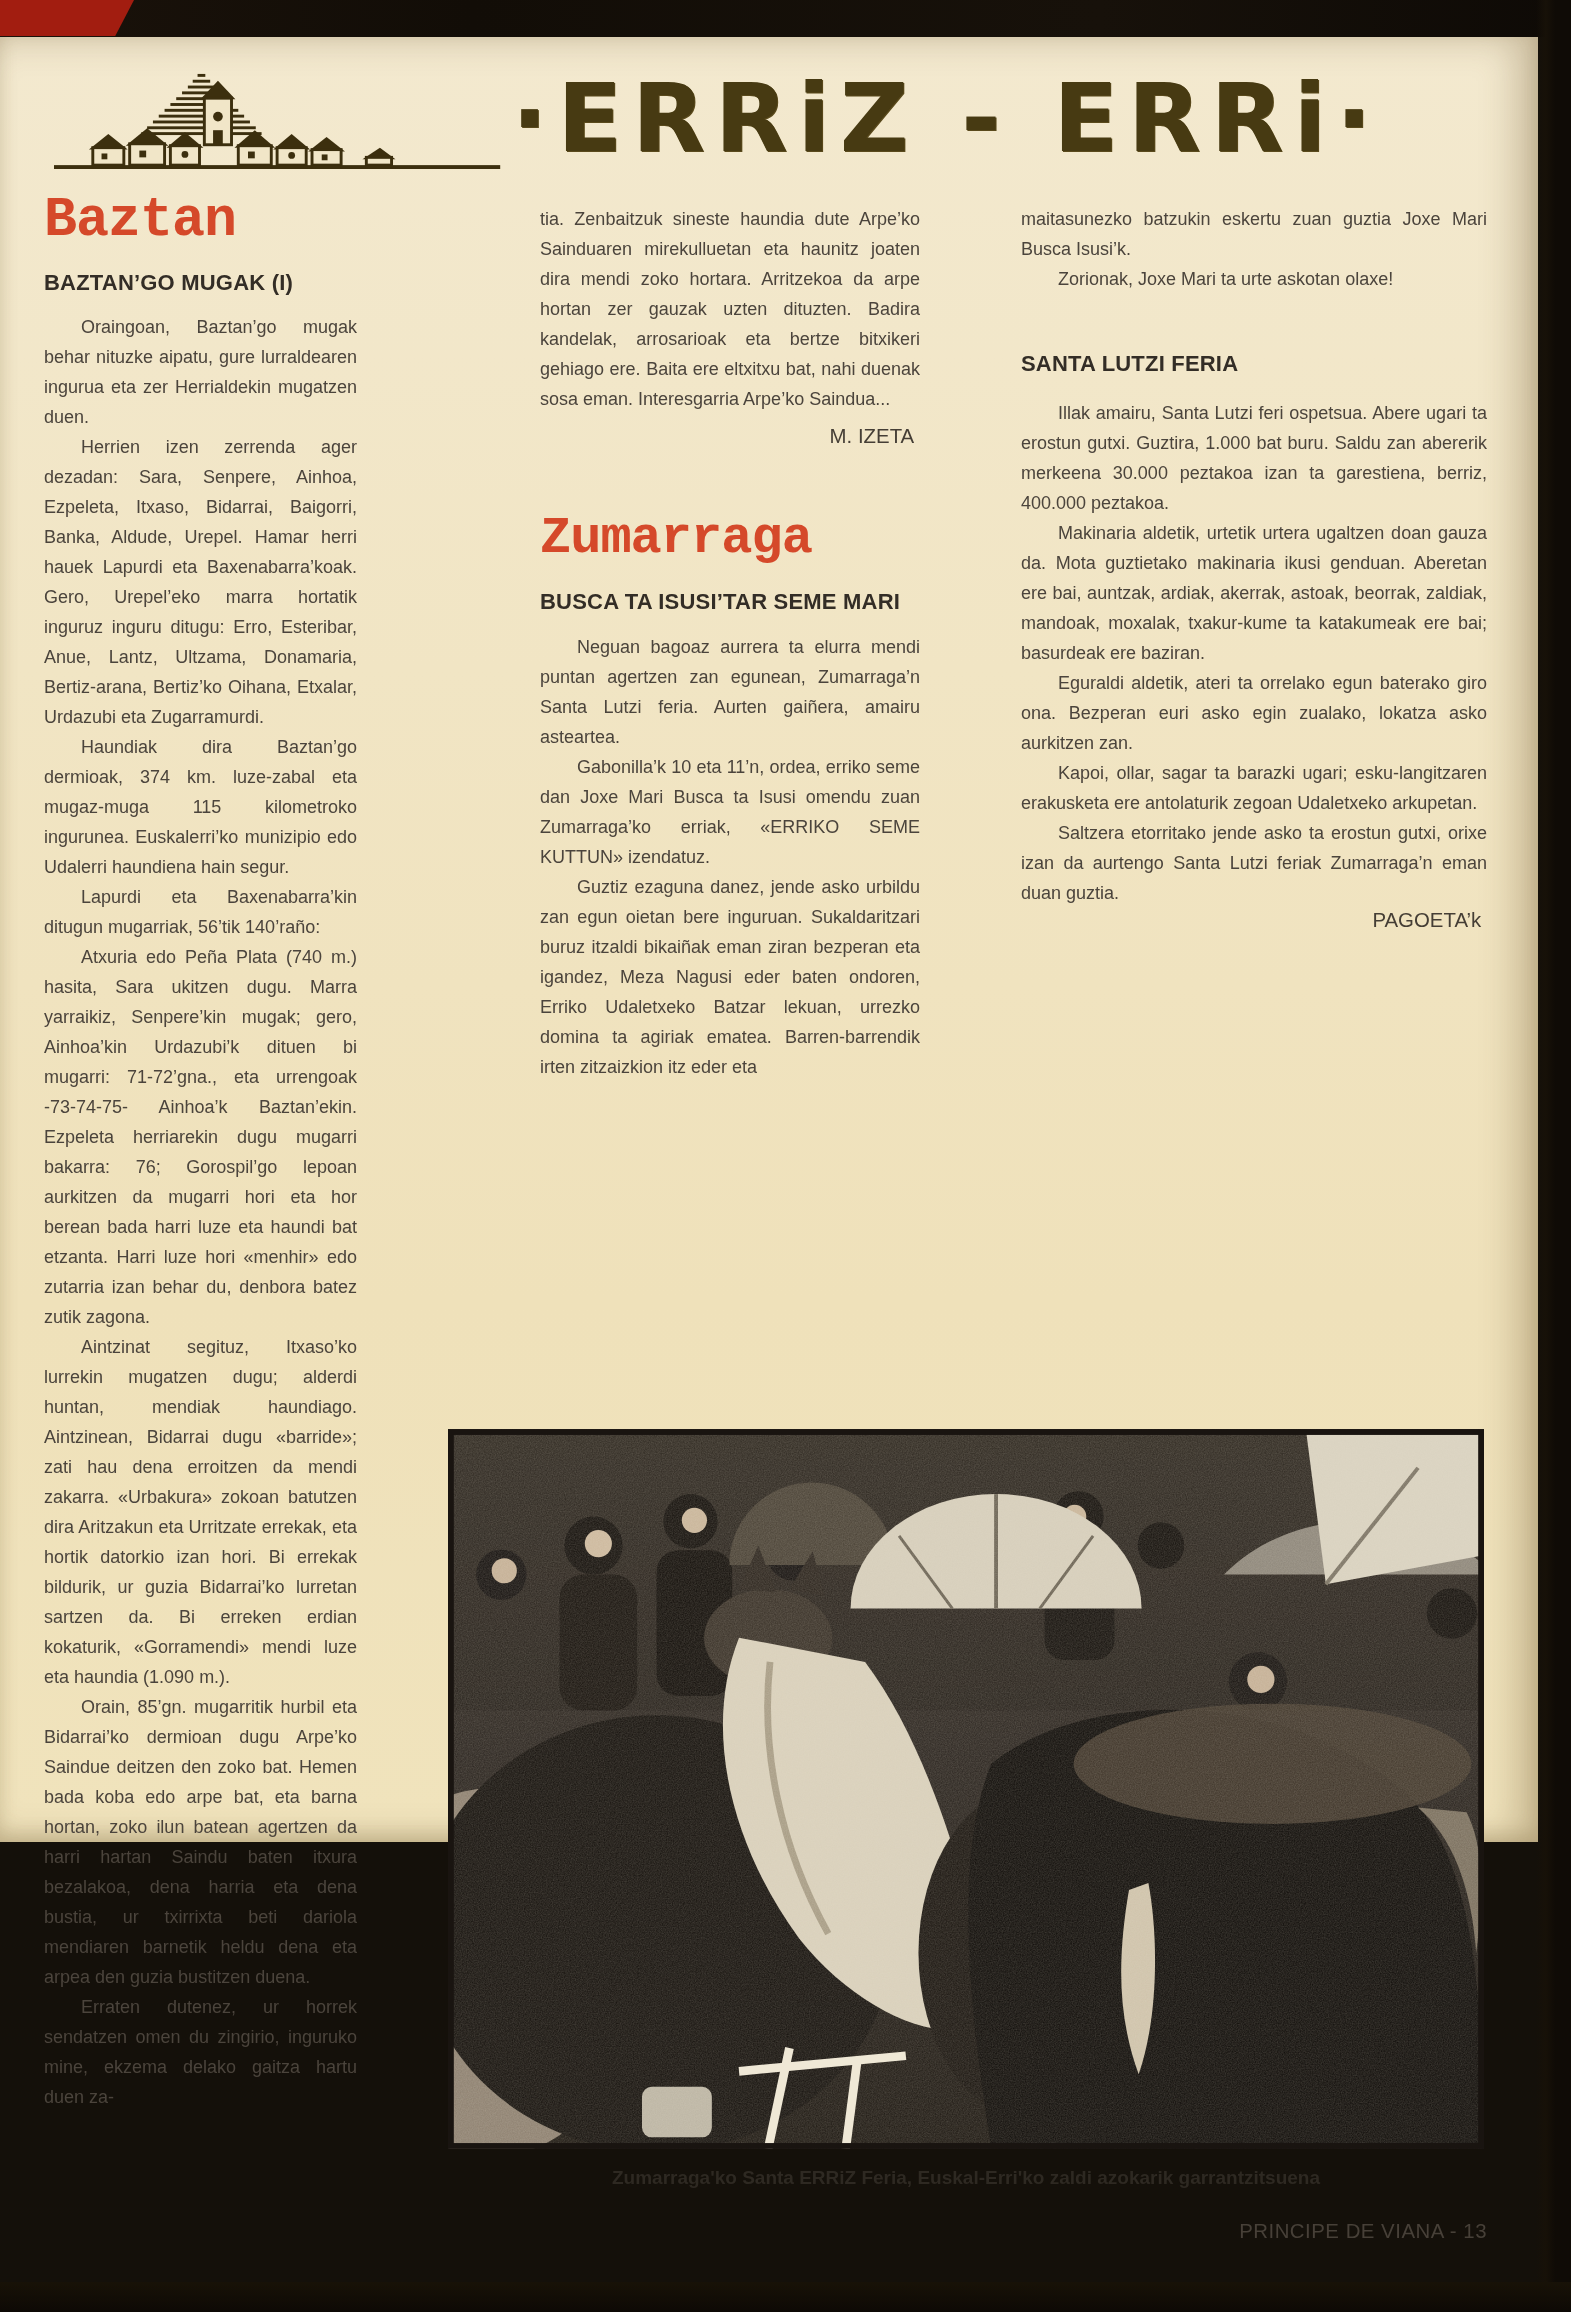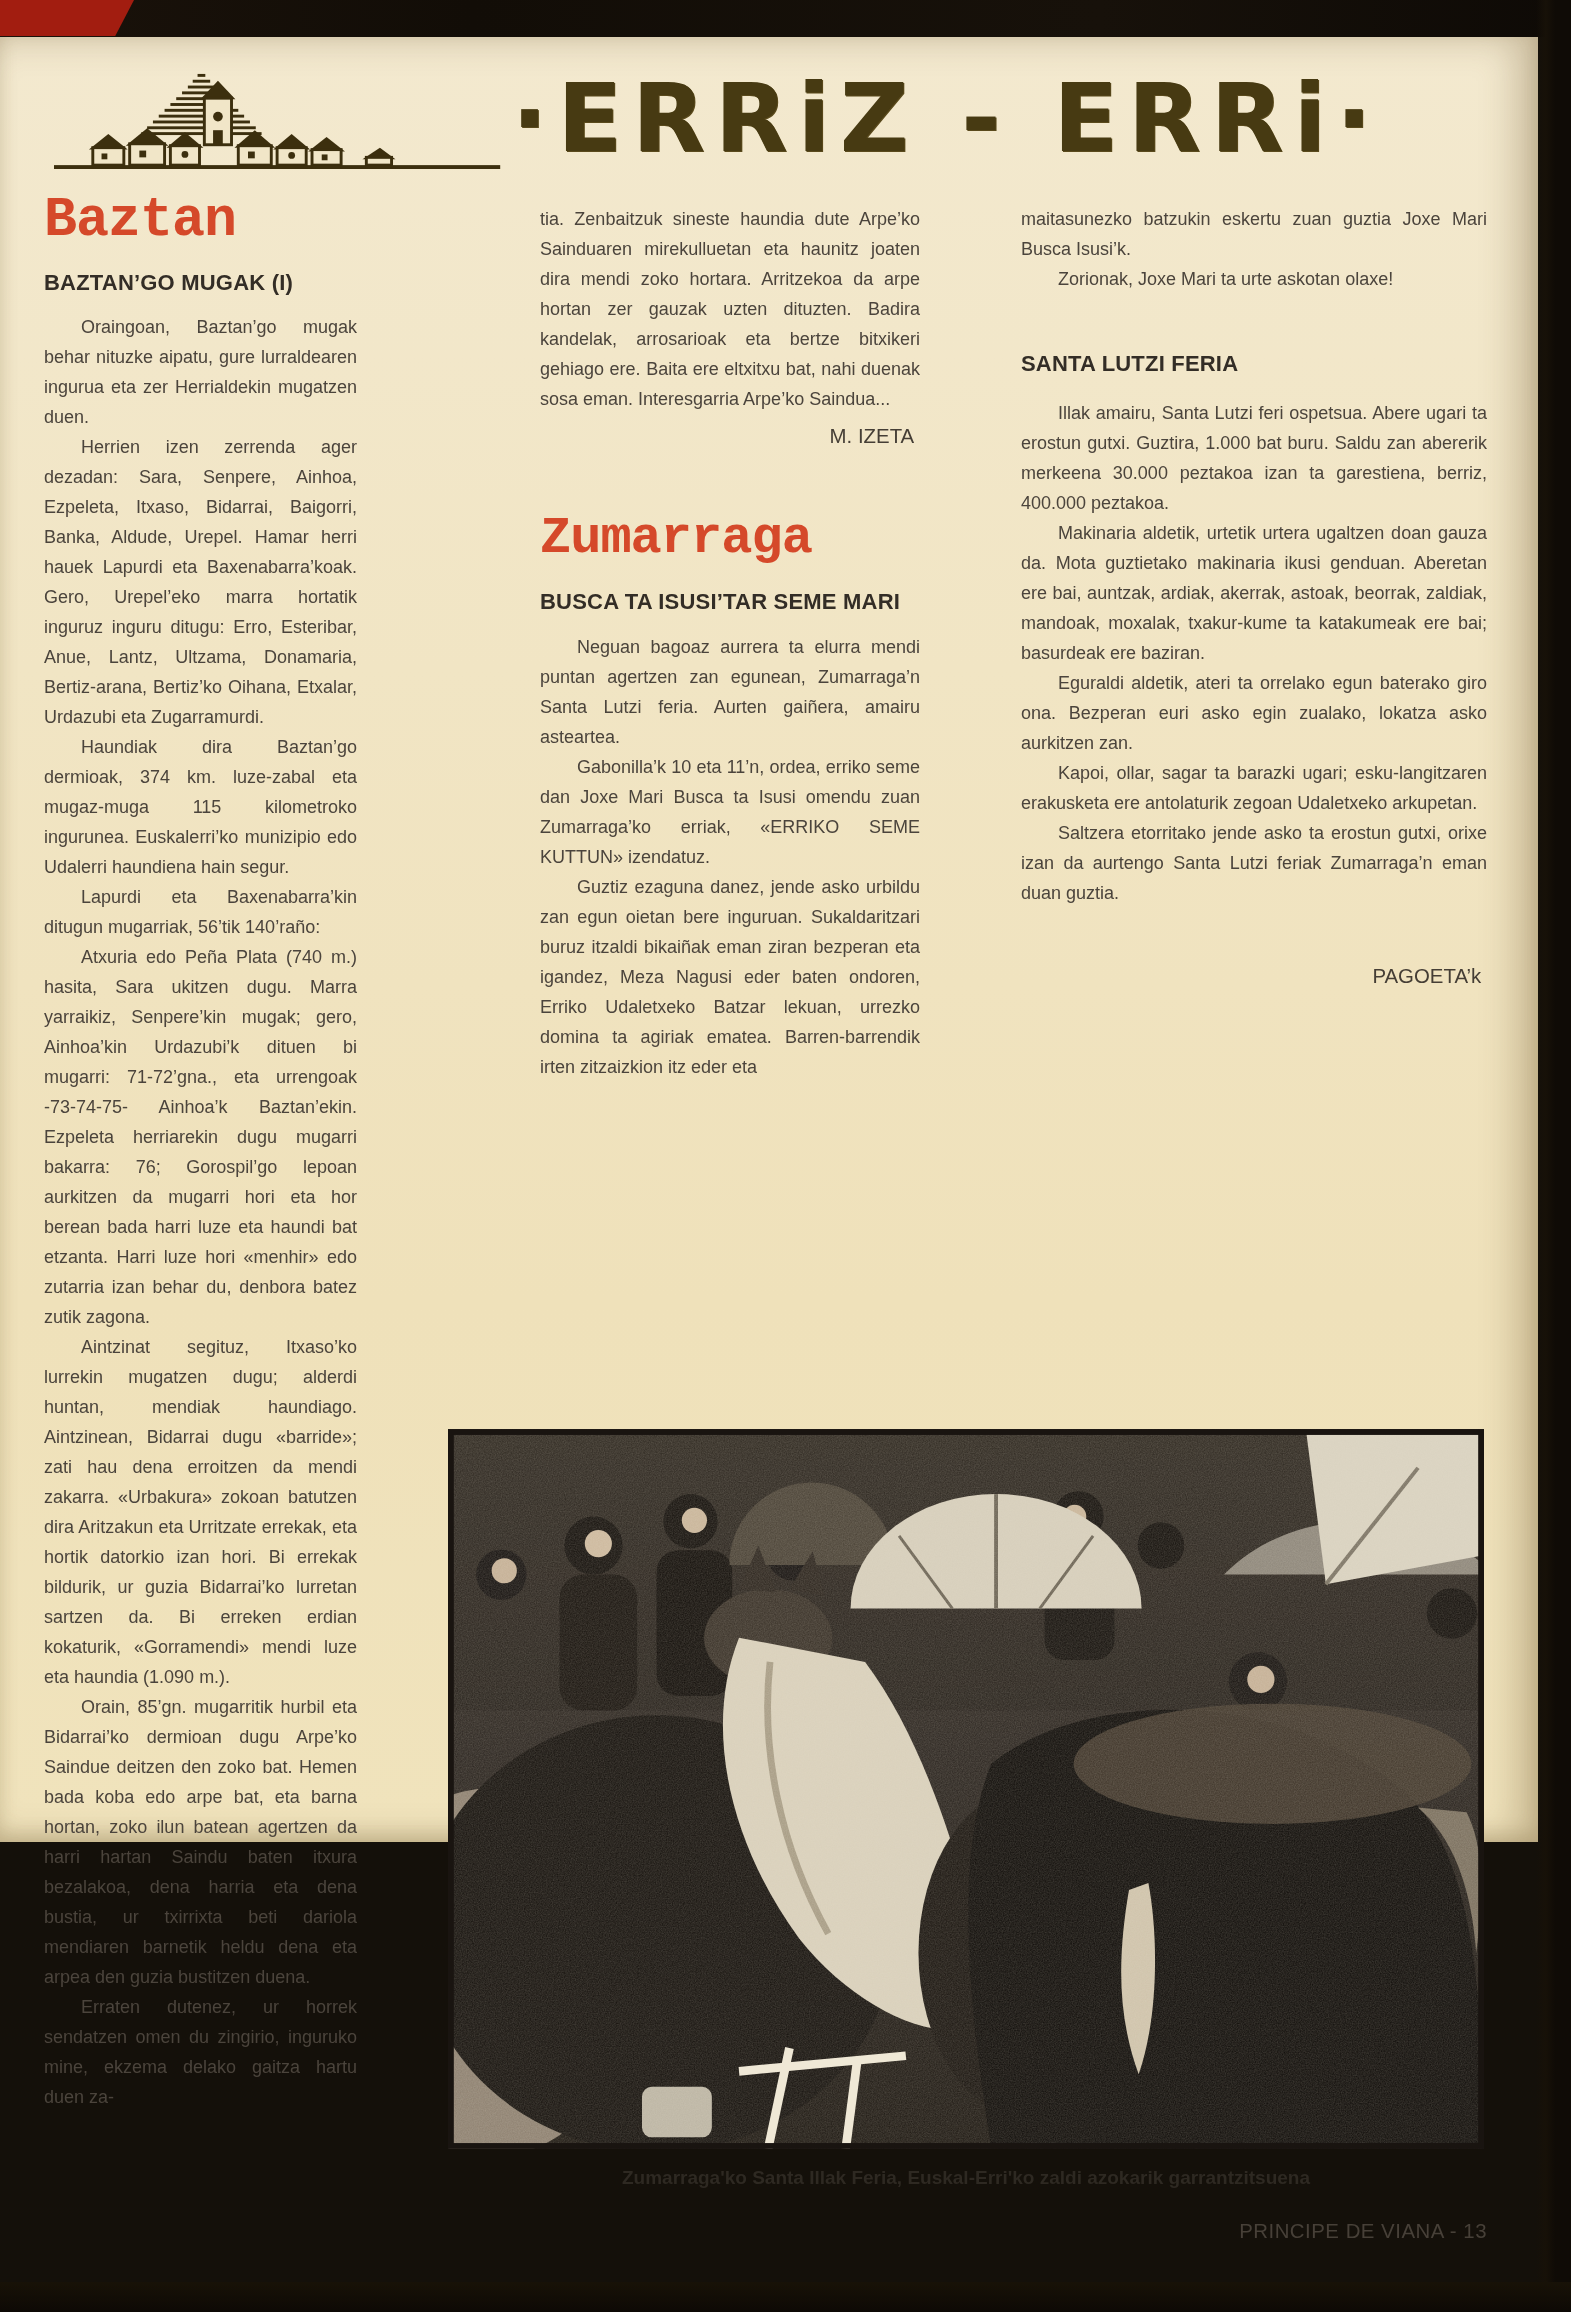--- a/index.html
+++ b/index.html
@@ -48,21 +48,21 @@
   .col2 .section-heading{margin:0 0 17.5px 0;}
   .body-text p{
     margin:0;font-size:18px;line-height:30px;color:#4b443c;
     text-align:justify;text-indent:37px;
   }
   .body-text p.no-indent{text-indent:0;}
   .byline{
     font-size:20.4px;line-height:25px;color:#453e35;text-align:right;padding-right:5.8px;
   }
   .byline.izeta{margin-top:9.7px;}
-  .byline.pagoeta{margin-top:56px;}
+  .byline.pagoeta{}
   .photo{position:absolute;left:448px;top:1392px;width:1036px;height:720px;margin:0;
     background:#241e17;}
   .photo svg{display:block;}
   .photo-caption{
     position:absolute;left:448px;top:2129px;width:1036px;
     font-size:19px;line-height:23px;font-weight:bold;color:#2e2922;text-align:center;
   }
   .page-number{
     position:absolute;left:1021px;top:2183px;width:466px;text-align:right;
     font-size:20.4px;letter-spacing:0.5px;color:#474038;
@@ -240,18 +240,18 @@
         <line x1="422" y1="650" x2="410" y2="742"></line>
         <line x1="300" y1="662" x2="472" y2="646"></line>
         <rect x="200" y="678" width="72" height="52" rx="10" fill="#d9d2c0" stroke="none" opacity="0.85"></rect>
       </g>
 
       <rect width="1068" height="742" filter="url(#grain)"></rect>
       <rect x="3" y="3" width="1062" height="736" fill="none" stroke="#191410" stroke-width="6"></rect>
     </svg>
   </figure>
 
-  <div class="photo-caption">Zumarraga'ko Santa Illak Feria, Euskal-Erri'ko zaldi azokarik garrantzitsuena</div>
+  <div class="photo-caption">Zumarraga'ko Santa ERRiZ Feria, Euskal-Erri'ko zaldi azokarik garrantzitsuena</div>
 
   <div class="page-number">PRINCIPE DE VIANA - 13</div>
 
 </div>
 
 
 </body></html>

